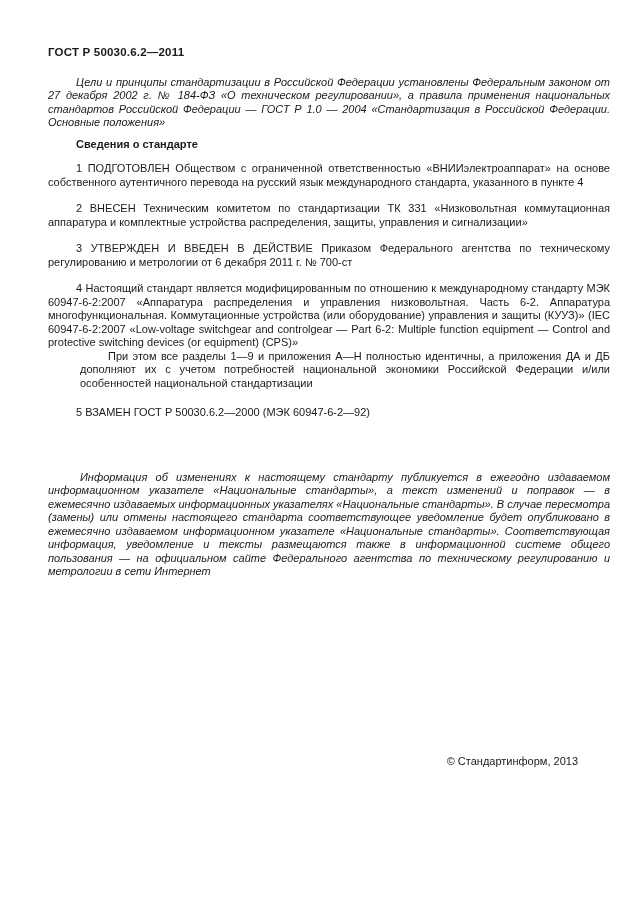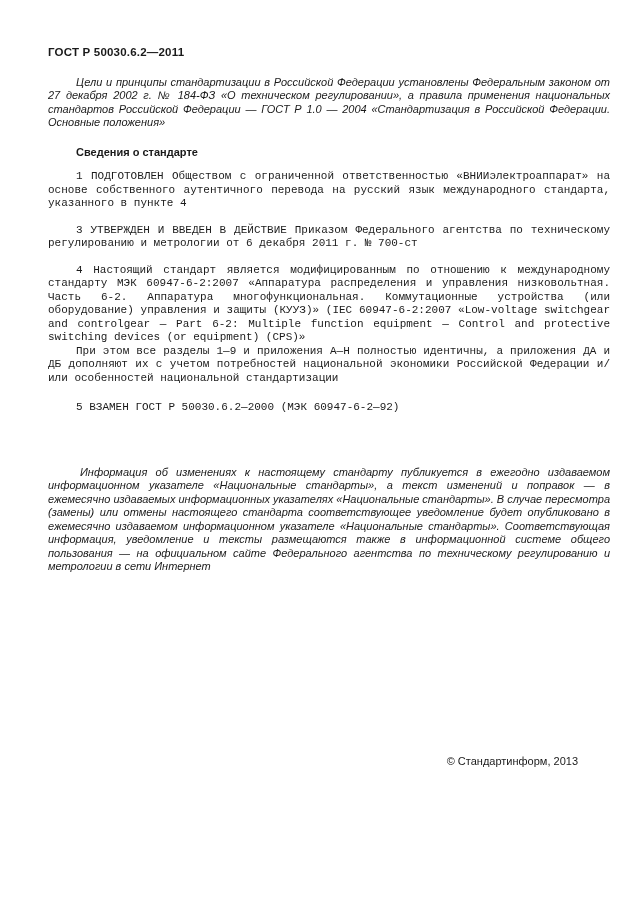--- a/index.html
+++ b/index.html
@@ -37,35 +37,35 @@
   }
   .body-p {
     text-align: justify;
     text-indent: 28px;
   }
   .intro {
     margin-top: 16px;
     font-style: italic;
   }
   .section-heading {
-    margin: 16px 0 0 0;
+    margin: 8px 0 0 0;
     font-size: 11px;
     font-weight: bold;
     text-indent: 28px;
     line-height: 13.5px;
   }
   .item {
     margin-top: 13px;
-    font-family: Liberation Mono, monospace;
   }
   .item.first {
     margin-top: 11px;
   }
   .item.no-gap {
     margin-top: 0;
+    margin-left: 32px;
   }
   .item.last {
     margin-top: 16px;
   }
   .notice {
     margin-top: 51px;
     font-style: italic;
     text-align: justify;
     text-indent: 32px;
   }
@@ -96,20 +96,21 @@
 
   <div class="doc-header">ГОСТ Р 50030.6.2—2011</div>
 
 
   <p class="body-p intro">Цели и принципы стандартизации в Российской Федерации установлены Федеральным законом от 27 декабря 2002 г. № 184-ФЗ «О техническом регулировании», а правила применения национальных стандартов Российской Федерации — ГОСТ Р 1.0 — 2004 «Стандартизация в Российской Федерации. Основные положения»</p>
 
   <h2 class="section-heading">Сведения о стандарте</h2>
 
   <p class="body-p item first">1 ПОДГОТОВЛЕН Обществом с ограниченной ответственностью «ВНИИэлектроаппарат» на основе собственного аутентичного перевода на русский язык международного стандарта, указанного в пункте 4</p>
 
+  <p class="body-p item">2 ВНЕСЕН Техническим комитетом по стандартизации ТК 331 «Низковольтная коммутационная аппаратура и комплектные устройства распределения, защиты, управления и сигнализации»</p>
 
   <p class="body-p item">3 УТВЕРЖДЕН И ВВЕДЕН В ДЕЙСТВИЕ Приказом Федерального агентства по техническому регулированию и метрологии от 6 декабря 2011 г. № 700-ст</p>
 
   <p class="body-p item">4 Настоящий стандарт является модифицированным по отношению к международному стандарту МЭК 60947-6-2:2007 «Аппаратура распределения и управления низковольтная. Часть 6-2. Аппаратура многофункциональная. Коммутационные устройства (или оборудование) управления и защиты (КУУЗ)» (IEC 60947-6-2:2007 «Low-voltage switchgear and controlgear — Part 6-2: Multiple function equipment — Control and protective switching devices (or equipment) (CPS)»</p>
 
   <p class="body-p item no-gap">При этом все разделы 1—9 и приложения А—Н полностью идентичны, а приложения ДА и ДБ дополняют их с учетом потребностей национальной экономики Российской Федерации и/или особенностей национальной стандартизации</p>
 
   <p class="body-p item last">5 ВЗАМЕН ГОСТ Р 50030.6.2—2000 (МЭК 60947-6-2—92)</p>
 
   <p class="notice">Информация об изменениях к настоящему стандарту публикуется в ежегодно издаваемом информационном указателе «Национальные стандарты», а текст изменений и поправок — в ежемесячно издаваемых информационных указателях «Национальные стандарты». В случае пересмотра (замены) или отмены настоящего стандарта соответствующее уведомление будет опубликовано в ежемесячно издаваемом информационном указателе «Национальные стандарты». Соответствующая информация, уведомление и тексты размещаются также в информационной системе общего пользования — на официальном сайте Федерального агентства по техническому регулированию и метрологии в сети Интернет</p>

